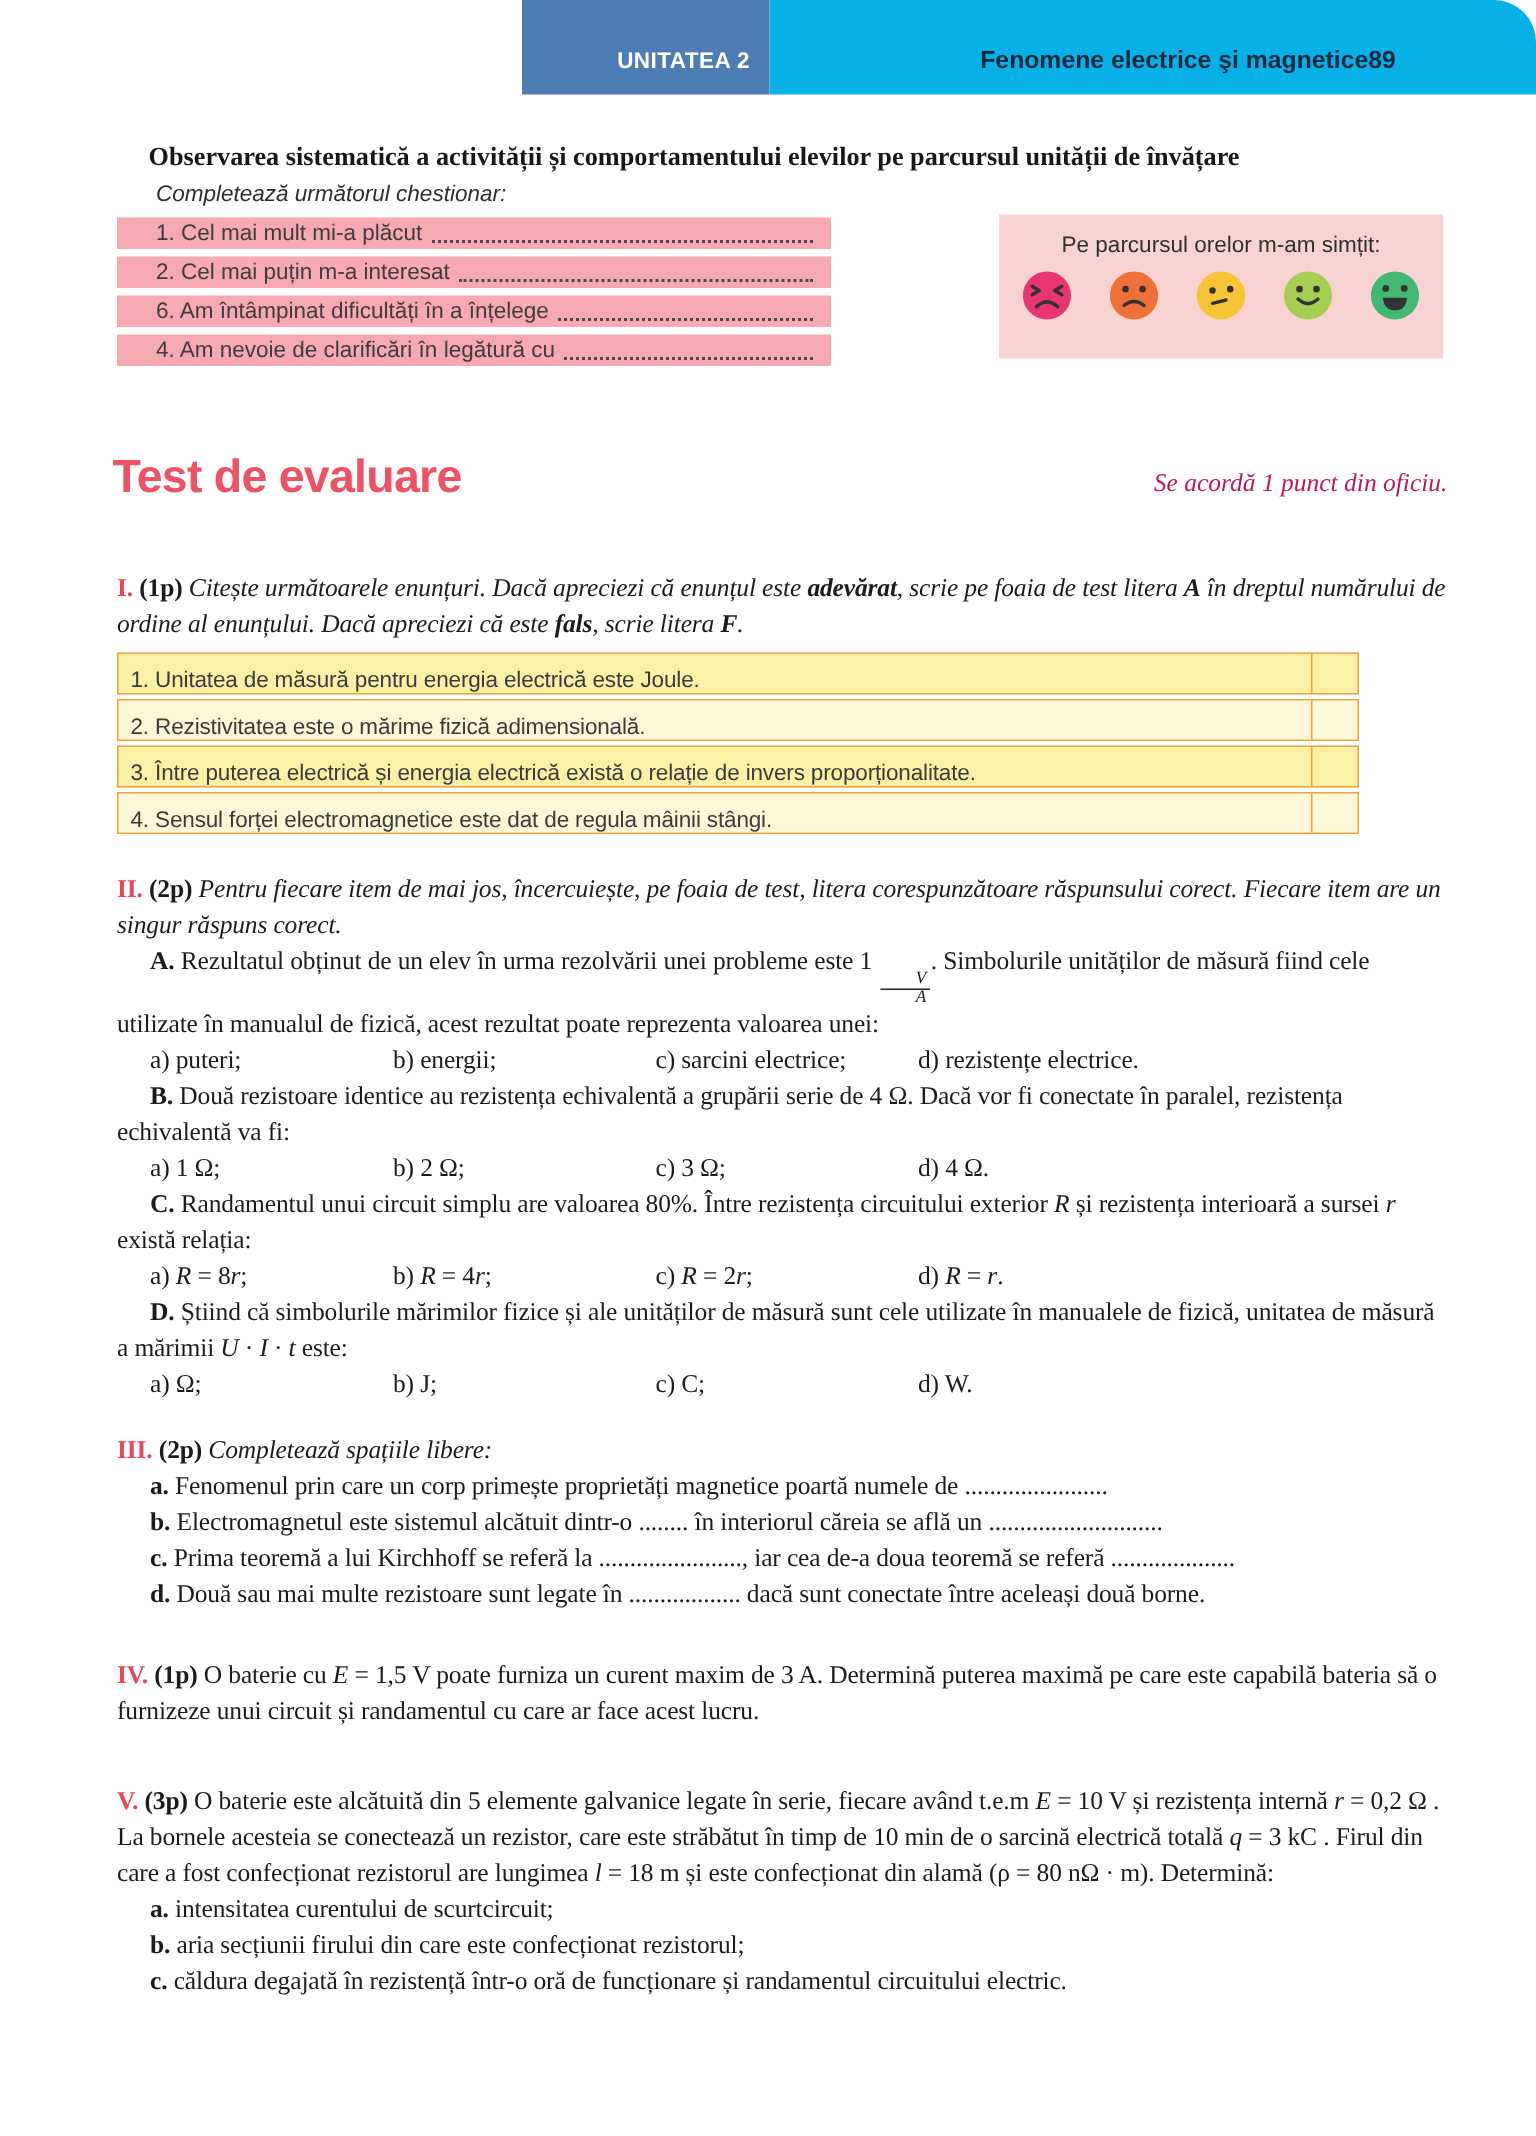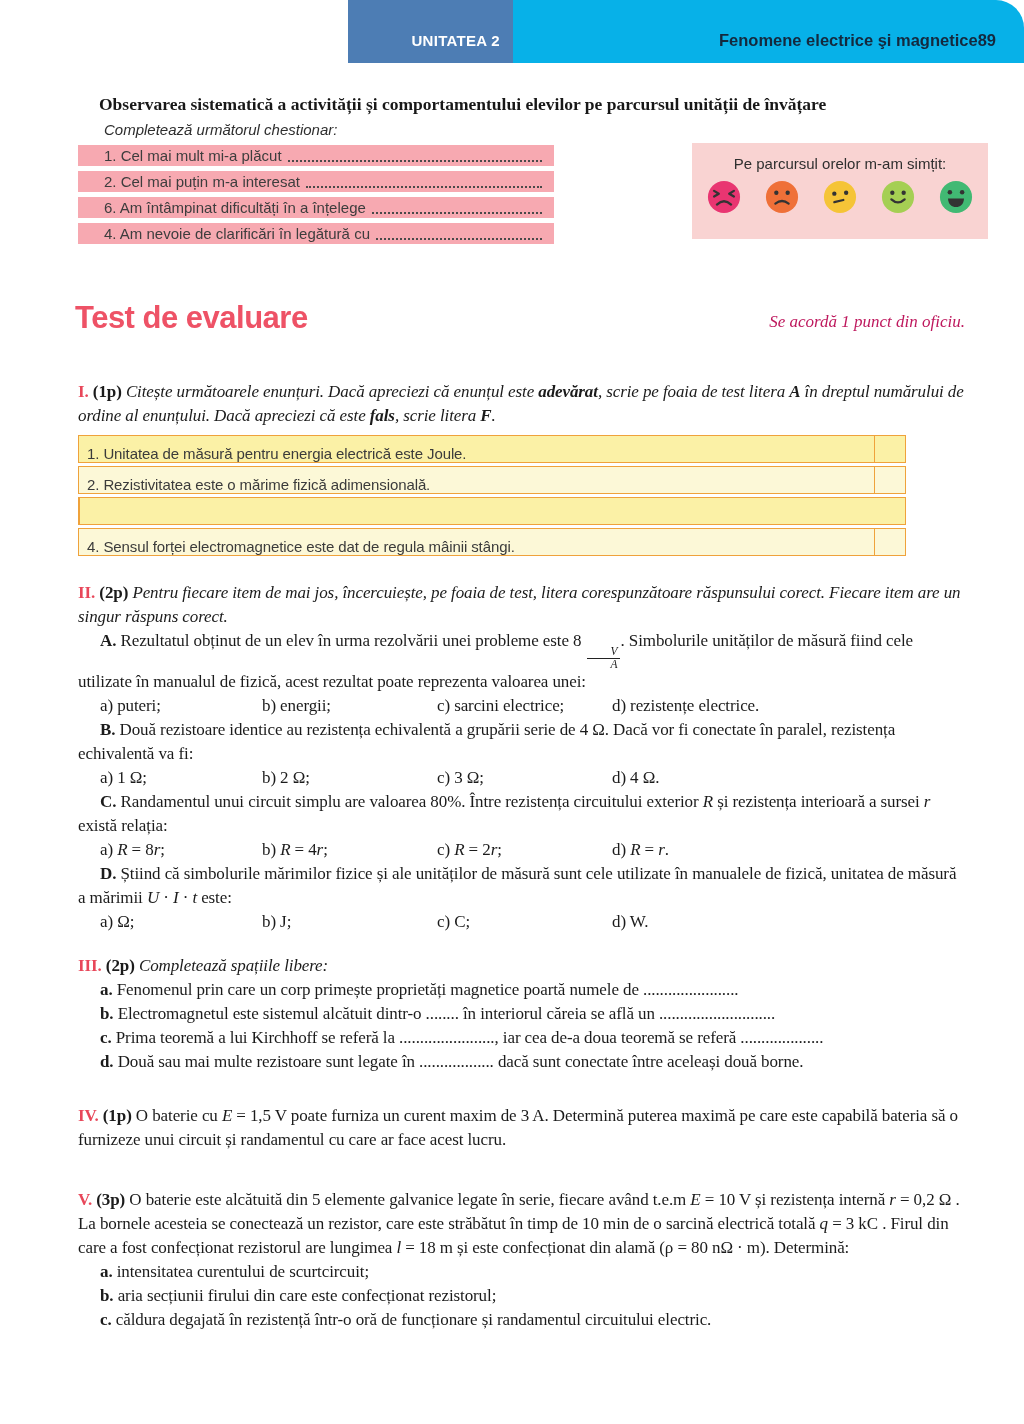--- a/index.html
+++ b/index.html
@@ -5,31 +5,31 @@
   html,body{margin:0;padding:0;background:#fff;}
   .page{position:relative;width:1024px;height:1424px;background:#fff;overflow:hidden;
         font-family:"Liberation Serif",serif;color:#1b1b1b;border-radius:28px;}
 
   
   .header{position:absolute;top:0;left:348px;right:0;height:63px;display:flex;}
   .unit-tab{width:152px;background:var(--unit-tab-bg);color:#fff;display:flex;align-items:flex-end;
             justify-content:flex-end;padding:0 13px 14px 0;font:bold 15px "Liberation Sans",sans-serif;
             letter-spacing:.3px;}
   .chapter-bar{flex:1;background:var(--chapter-bar-bg);color:var(--chapter-text);display:flex;
-               align-items:flex-end;justify-content:flex-end;padding:0 28px 13px 75px;
+               align-items:flex-end;justify-content:center;padding:0 28px 13px 75px;
                font:bold 16.5px "Liberation Sans",sans-serif;}
 
   
   .obs-title{position:absolute;left:99px;top:94px;font-weight:bold;font-size:17.5px;white-space:nowrap;color:#181818;}
   .obs-subtitle{position:absolute;left:104px;top:121px;font:italic 15px "Liberation Sans",sans-serif;color:#2e2e2e;}
   .obs-rows{position:absolute;left:78px;top:145px;width:476px;}
   .obs-row{display:flex;align-items:center;height:21px;margin-bottom:5px;background:var(--obs-row-bg);
            padding:0 10px 0 26px;font:15px "Liberation Sans",sans-serif;color:#3d3d3d;}
   .obs-row .dots{flex:1;margin:9px 2px 0 6px;border-bottom:2px dotted #4a4a4a;height:1px;}
-  .obs-panel{position:absolute;left:692px;top:143px;width:296px;height:96px;background:var(--obs-panel-bg);}
+  .obs-panel{position:absolute;left:666px;top:143px;width:296px;height:96px;background:var(--obs-panel-bg);}
   .obs-panel-title{margin-top:12px;text-align:center;font:15px "Liberation Sans",sans-serif;color:#2f2f2f;}
   .emoji-row{display:flex;justify-content:space-between;padding:8px 15px 0 15px;}
 
   
   .test-title{position:absolute;left:75px;top:300px;font:bold 31px "Liberation Sans",sans-serif;
               color:var(--test-title);letter-spacing:-.5px;}
   .test-note{position:absolute;top:312px;right:59px;font-style:italic;font-size:17px;color:#be185d;}
 
   
   .body{position:absolute;left:78px;top:380px;width:889px;font-size:17px;line-height:24px;letter-spacing:-.1px;}
@@ -144,32 +144,33 @@
     <div class="itable">
       <div class="trow dark">
         <div class="tcell">1. Unitatea de măsură pentru energia electrică este Joule.</div>
         <div class="tans"></div>
       </div>
       <div class="trow light">
         <div class="tcell">2. Rezistivitatea este o mărime fizică adimensională.</div>
         <div class="tans"></div>
       </div>
       <div class="trow dark">
+        <div class="tcell">3. Între puterea electrică și energia electrică există o relație de invers proporționalitate.</div>
         <div class="tans"></div>
       </div>
       <div class="trow light">
         <div class="tcell">4. Sensul forței electromagnetice este dat de regula mâinii stângi.</div>
         <div class="tans"></div>
       </div>
     </div>
 
     <div id="s2">
       <p><span class="sec-label">II.</span> <span class="pts">(2p)</span> <span><span class="i">Pentru fiecare item de mai jos, încercuiește, pe foaia de test, litera corespunzătoare răspunsului corect. Fiecare item are un singur răspuns corect.</span></span></p>
 
-      <p class="item"><span><span class="b">A.</span><span> Rezultatul obținut de un elev în urma rezolvării unei probleme este 8 </span></span><span class="frac">
+      <p class="item"><span><span class="b">A.</span><span> Rezultatul obținut de un elev în urma rezolvării unei probleme este 1 </span></span><span class="frac">
             <span class="num">V</span>
             <span class="den">A</span>
           </span><span><span>. Simbolurile unităților de măsură fiind cele utilizate în manualul de fizică, acest rezultat poate reprezenta valoarea unei:</span></span></p>
       <div class="opts">
         <span><span>a) puteri;</span></span>
         <span><span>b) energii;</span></span>
         <span><span>c) sarcini electrice;</span></span>
         <span><span>d) rezistențe electrice.</span></span>
       </div>
 

